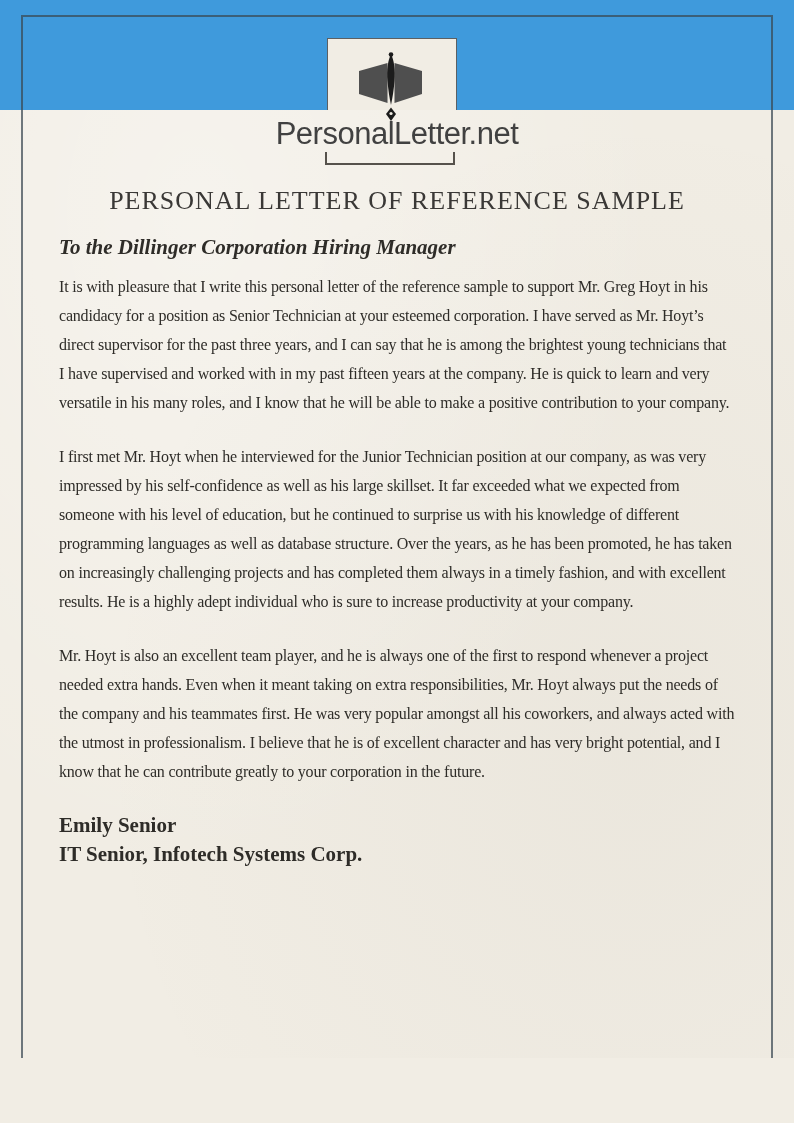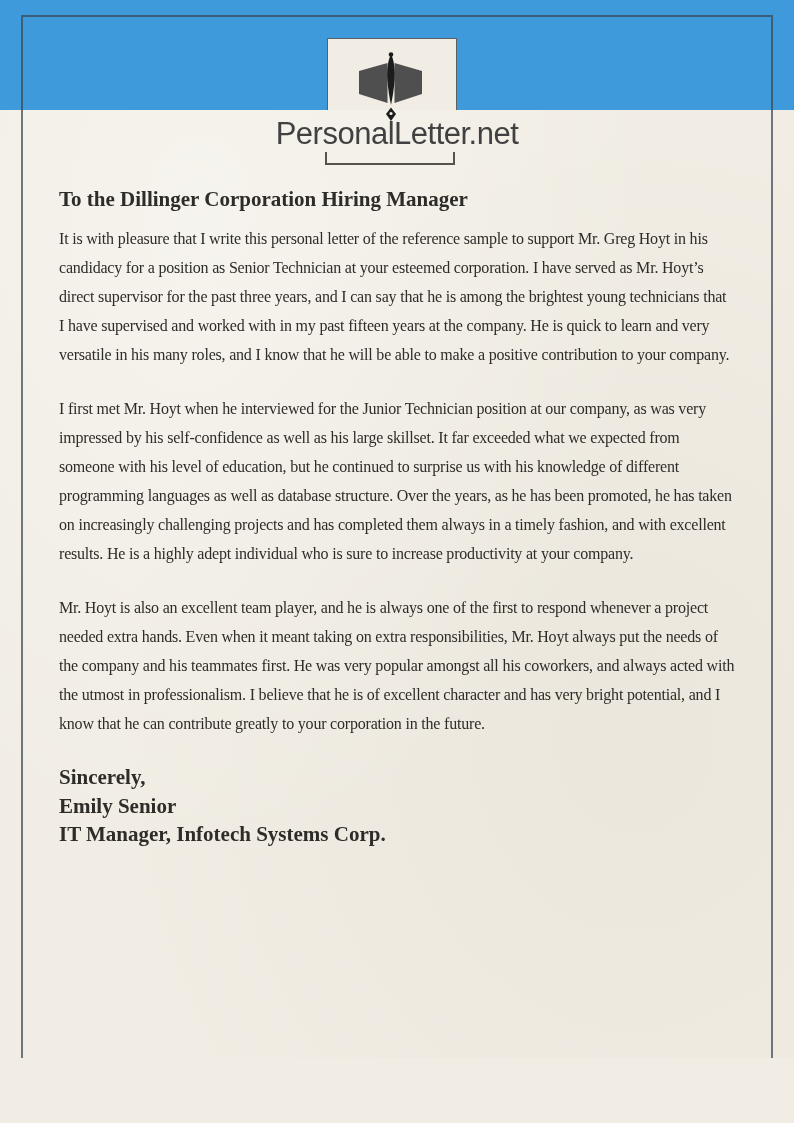--- a/index.html
+++ b/index.html
@@ -65,20 +65,21 @@
   }
   .doc-title{
     margin:0 0 18px 0;
     font-size:26px;font-weight:400;line-height:30px;
     letter-spacing:1px;text-align:center;
     color:#3A3836;
   }
   .salutation{
     font-size:21px;font-weight:bold;line-height:26px;
     margin:0 0 12px 0;
+    font-style:italic;
   }
   .para{
     margin:0 0 25px 0;
     font-size:16px;line-height:29px;letter-spacing:-0.2px;
   }
   .signature{
     font-size:21px;font-weight:bold;line-height:28.5px;
     margin-top:20px;
   }
 </style>
@@ -101,27 +102,27 @@
     <circle cx="64" cy="63.5" r="1.6" fill="#F1EDE4"></circle>
   </svg>
 
   <div class="brand-name">PersonalLetter.net</div>
 
   <div class="brand-bracket"></div>
 
   <div class="frame"></div>
 
   <main class="letter">
+    <h1 class="doc-title">PERSONAL LETTER OF REFERENCE SAMPLE</h1>
 
     <div class="salutation">To the Dillinger Corporation Hiring Manager</div>
 
     <p class="para">It is with pleasure that I write this personal letter of the reference sample to support Mr. Greg Hoyt in his candidacy for a position as Senior Technician at your esteemed corporation. I have served as Mr. Hoyt’s direct supervisor for the past three years, and I can say that he is among the brightest young technicians that I have supervised and worked with in my past fifteen years at the company. He is quick to learn and very versatile in his many roles, and I know that he will be able to make a positive contribution to your company.</p>
     <p class="para">I first met Mr. Hoyt when he interviewed for the Junior Technician position at our company, as was very impressed by his self-confidence as well as his large skillset. It far exceeded what we expected from someone with his level of education, but he continued to surprise us with his knowledge of different programming languages as well as database structure. Over the years, as he has been promoted, he has taken on increasingly challenging projects and has completed them always in a timely fashion, and with excellent results. He is a highly adept individual who is sure to increase productivity at your company.</p>
     <p class="para">Mr. Hoyt is also an excellent team player, and he is always one of the first to respond whenever a project needed extra hands. Even when it meant taking on extra responsibilities, Mr. Hoyt always put the needs of the company and his teammates first. He was very popular amongst all his coworkers, and always acted with the utmost in professionalism. I believe that he is of excellent character and has very bright potential, and I know that he can contribute greatly to your corporation in the future.</p>
 
     <div class="signature">
-      <div>Sincerely,</div>
       <div>Emily Senior</div>
-      <div>IT Manager, Infotech Systems Corp.</div>
+      <div>IT Senior, Infotech Systems Corp.</div>
     </div>
   </main>
 
 </div>
 
 </body></html>

